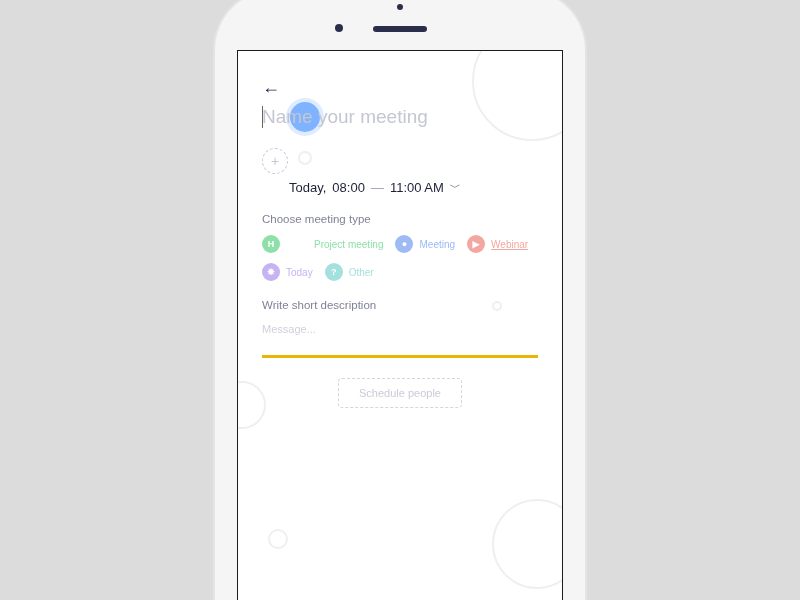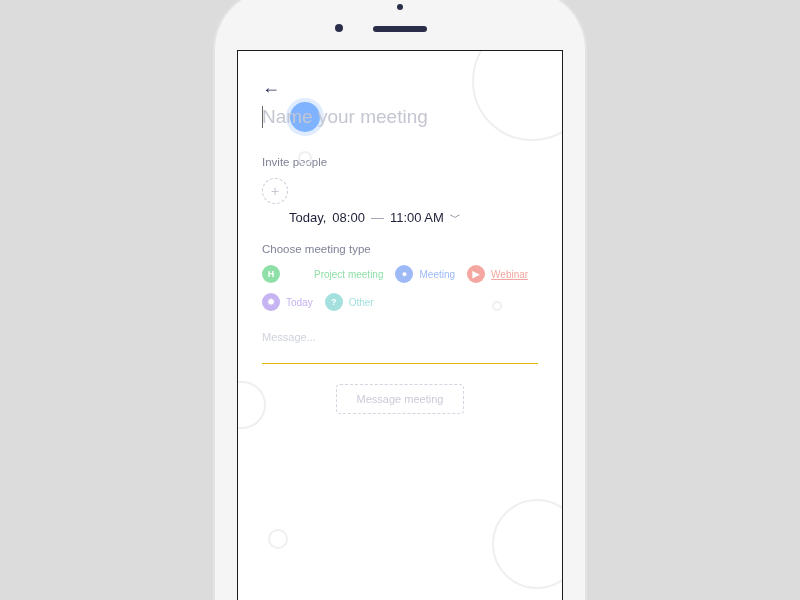--- a/index.html
+++ b/index.html
@@ -55,22 +55,22 @@
   .chips { display:flex; flex-wrap:wrap; gap:10px 12px; margin-top:10px; }
   .chip { display:inline-flex; align-items:center; gap:6px; font-size:10px; cursor:pointer; }
   .chip .dot { width:18px; height:18px; border-radius:50%; display:flex; align-items:center; justify-content:center; font-size:9px; color:#fff; font-weight:700; }
   .chip .lbl { font-size:10px; }
   .c-green  .dot{ background:#8fe0a8; } .c-green  .lbl{ color:#8fe0a8;margin-left:28px; }
   .c-blue   .dot{ background:#9db9f6; } .c-blue   .lbl{ color:#9db9f6; }
   .c-red    .dot{ background:#f4a7a0; } .c-red    .lbl{ color:#f4a7a0;text-decoration:underline; }
   .c-purple .dot{ background:#c5b3f2; } .c-purple .lbl{ color:#c5b3f2; }
   .c-teal   .dot{ background:#a3e0de; } .c-teal   .lbl{ color:#a3e0de; }
   .desc-input {
-    width:100%; border:none; border-bottom:1px solid #eab308; outline:none;
-    font-size:11px; color:#333; background:transparent; padding:6px 0 20px 0; margin-top:14px;
+    width:100%; border:none; border-bottom:3px solid #eab308; outline:none;
+    font-size:11px; color:#333; background:transparent; padding:6px 0 20px 0; margin-top:6px;
   }
   .desc-input::placeholder { color:#cfd1dc; font-style:normal; }
   .submit {
     display:block; margin:20px auto 0; padding:8px 20px; font-size:11px;
     border:1.5px dashed #d3d5e0; color:#c9cbd8; background:transparent;
     border-radius:4px; cursor:pointer;
   }
 </style>
 </head>
 <body>
@@ -90,21 +90,20 @@
     <div class="bg-deco" style="width:48px;height:48px;top:330px;left:-20px;"></div>
 
     <span class="back-btn">←</span>
 
     <div class="title-wrap">
       <div class="cursor-dot"></div>
       <div class="caret-line"></div>
       <input class="title-input" placeholder="Name your meeting" style="">
     </div>
 
-    <div class="label">Invite people</div>
     <div class="add-circle">
       <span>+</span>
     </div>
 
     <div class="date-row">
       <span>Today,</span>
       <span>08:00</span>
       <span class="dash">—</span>
       <span>11:00 AM</span>
       <span class="chev">﹀</span>
@@ -127,18 +126,19 @@
       <span class="chip c-purple">
         <span class="dot">✸</span>
         <span class="lbl">Today</span>
       </span>
       <span class="chip c-teal">
         <span class="dot">?</span>
         <span class="lbl">Other</span>
       </span>
     </div>
 
+    <div class="label">Write short description</div>
     <input class="desc-input" placeholder="Message..." style="">
 
-    <button class="submit">Message meeting</button>
+    <button class="submit">Schedule people</button>
 
   </div>
 </div>
 
 </body></html>

